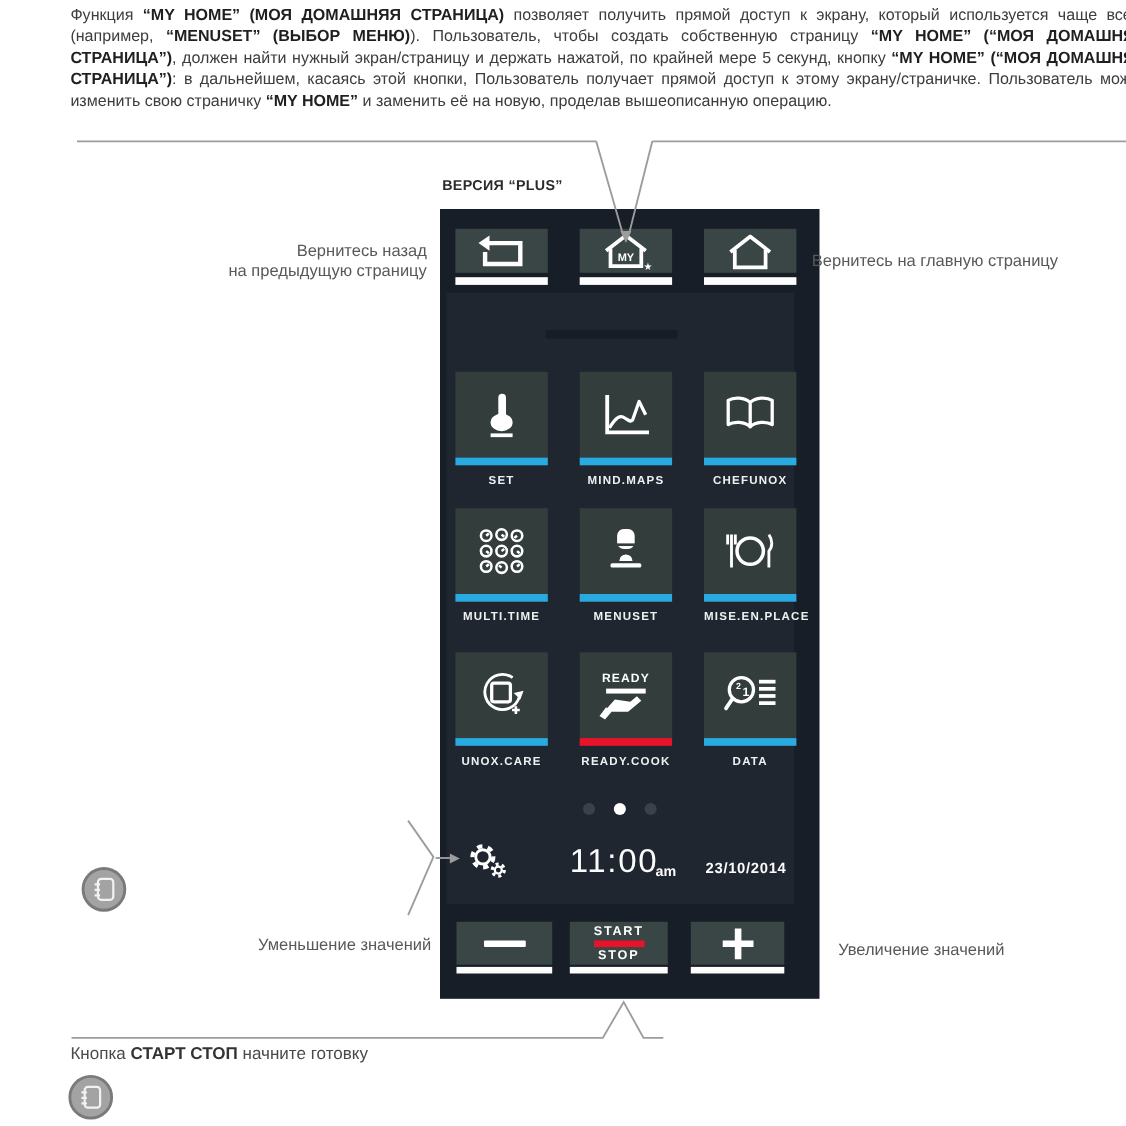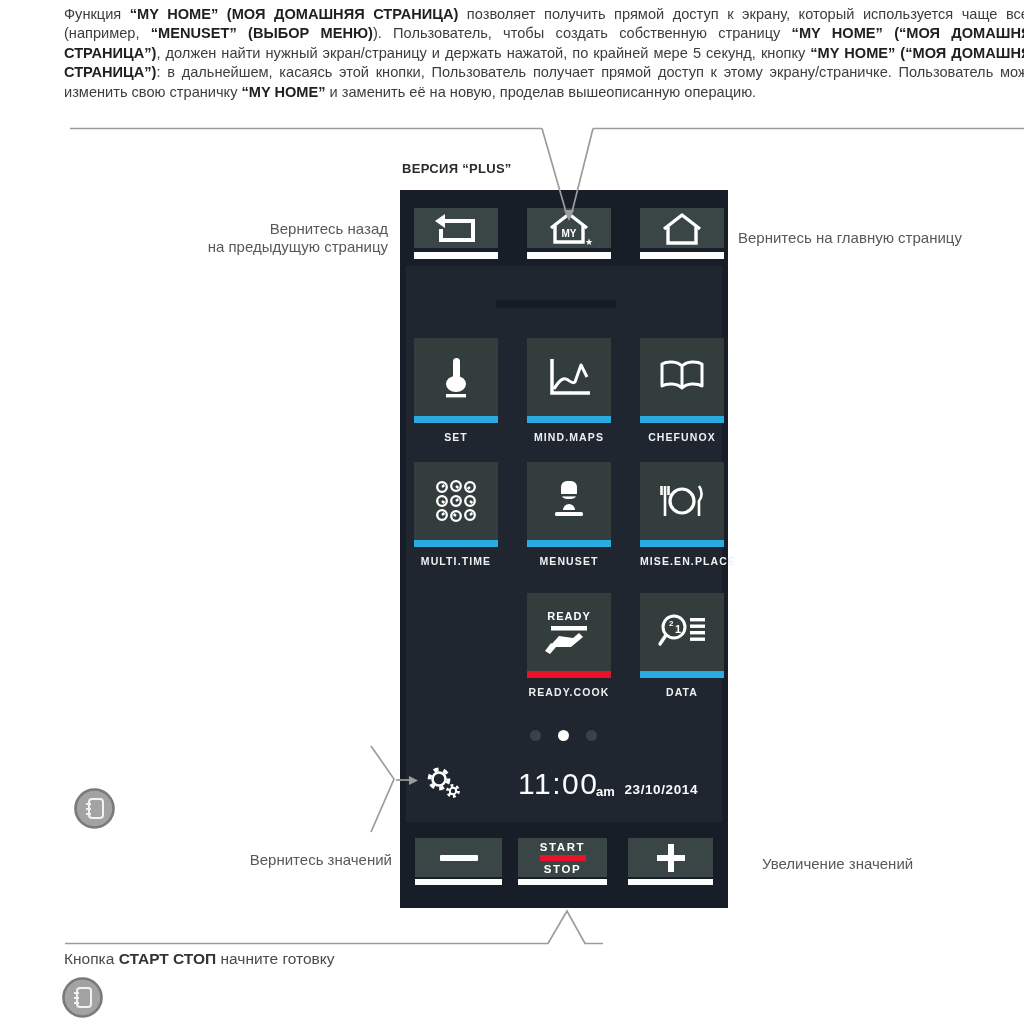--- a/index.html
+++ b/index.html
@@ -8,21 +8,21 @@
   
   .intro{position:absolute;left:24px;top:5px;width:978px;margin:0;
          font-size:14.6px;line-height:19.4px;color:#3d3d3d;text-align:justify;}
   .intro b{color:#1f1f1f;}
   
   .callouts{position:absolute;left:0;top:0;width:1024px;height:1024px;pointer-events:none;z-index:6;}
   
   .version{position:absolute;left:362px;top:161px;font-size:13px;font-weight:bold;
            color:#2b2b2b;letter-spacing:.3px;}
   
-  .device{position:absolute;left:360px;top:190px;width:328px;height:718px;background:#171e27;z-index:2;}
+  .device{position:absolute;left:360px;top:190px;width:328px;height:718px;background:#171e27;z-index:2;padding-left:17px;}
   .inner{position:absolute;left:6px;top:76px;width:316px;height:556px;background:#1f2630;}
   .ghost{position:absolute;left:96px;top:110px;width:120px;height:8px;background:#10151b;opacity:.55;border-radius:2px;}
   .btn{position:absolute;background:#3a4645;display:flex;align-items:center;justify-content:center;}
   .nav-btn{top:18px;width:84px;height:40px;}
   .wbar{position:absolute;height:7px;background:#fdfdfd;}
   .nav-bar{top:62px;width:84px;}
   .tile{position:absolute;width:84px;text-align:center;}
   .tile-icon{height:78px;background:#323d3c;display:flex;align-items:center;justify-content:center;}
   .tile-bar{height:7px;background:#29abe2;}
   .tile-label{margin-top:8px;font-size:10.5px;font-weight:bold;letter-spacing:1.1px;color:#eef1f1;white-space:nowrap;}
@@ -57,21 +57,21 @@
 
   <p class="intro"><span>Функция </span><b>“MY HOME” (МОЯ ДОМАШНЯЯ СТРАНИЦА)</b><span> позволяет получить прямой доступ к экрану, который используется чаще всего (например, </span><b>“MENUSET” (ВЫБОР МЕНЮ)</b><span>). Пользователь, чтобы создать собственную страницу </span><b>“MY HOME” (“МОЯ ДОМАШНЯЯ СТРАНИЦА”)</b><span>, должен найти нужный экран/страницу и держать нажатой, по крайней мере 5 секунд, кнопку </span><b>“MY HOME” (“МОЯ ДОМАШНЯЯ СТРАНИЦА”)</b><span>: в дальнейшем, касаясь этой кнопки, Пользователь получает прямой доступ к этому экрану/страничке. Пользователь может изменить свою страничку </span><b>“MY HOME”</b><span> и заменить её на новую, проделав вышеописанную операцию.</span></p>
 
   <div class="version">ВЕРСИЯ “PLUS”</div>
 
   <div class="note note-back">
     <div>Вернитесь назад</div>
     <div>на предыдущую страницу</div>
   </div>
   <div class="note note-home">Вернитесь на главную страницу</div>
-  <div class="note note-decrease">Вернитесь значений</div>
+  <div class="note note-decrease">Уменьшение значений</div>
   <div class="note note-increase">Увеличение значений</div>
 
   <div class="caption"><span>Кнопка </span><b>СТАРТ СТОП</b><span> начните готовку</span></div>
 
   <svg class="manual-icon" style="left:33px;top:787px" width="43" height="43" viewBox="0 0 43 43">
     <circle cx="21.5" cy="21.5" r="19" fill="#a3a3a3" stroke="#7a7a7a" stroke-width="2.6"></circle>
     <rect x="16" y="12" width="14" height="19" rx="3" fill="none" stroke="#f2f2f2" stroke-width="2"></rect>
     <path d="M13,17 h5 M13,22 h5 M13,27 h5" stroke="#f2f2f2" stroke-width="2"></path>
   </svg>
   <svg class="manual-icon" style="left:21px;top:976px" width="43" height="43" viewBox="0 0 43 43">
@@ -182,20 +182,32 @@
           <svg width="48" height="38" viewBox="0 0 48 38">
         <path d="M7,4 V34 M3.5,4 V13 M10.5,4 V13" stroke="#fff" stroke-width="2.6" fill="none"></path>
         <circle cx="24" cy="19" r="12" stroke="#fff" stroke-width="3.2" fill="none"></circle>
         <path d="M41,4 C44.5,9 44.5,15 41,19 V34" stroke="#fff" stroke-width="2.6" fill="none"></path>
       </svg>
         </div>
       <div class="tile-bar" style="background: rgb(41, 171, 226);"></div>
       <div class="tile-label">MISE.EN.PLACE</div>
     </div>
 
+    <div class="tile" style="left:14px;top:403px">
+      <div class="tile-icon">
+          <svg width="46" height="46" viewBox="0 0 46 46">
+        <rect x="14" y="12" width="17" height="17" rx="2" stroke="#fff" stroke-width="3" fill="none"></rect>
+        <path d="M33,7 A16,16 0 1 0 39,25" stroke="#fff" stroke-width="2.6" fill="none"></path>
+        <polygon points="40,27 34,21 43,19" fill="#fff"></polygon>
+        <path d="M36,33 v7 M32.5,36.5 h7" stroke="#fff" stroke-width="2.4"></path>
+      </svg>
+        </div>
+      <div class="tile-bar" style="background: rgb(41, 171, 226);"></div>
+      <div class="tile-label">UNOX.CARE</div>
+    </div>
 
     <div class="tile" style="left:127px;top:403px">
       <div class="tile-icon">
           <svg width="52" height="48" viewBox="0 0 52 48">
         <text x="26" y="12" text-anchor="middle" font-size="11" font-weight="bold" letter-spacing="1" fill="#fff" font-family="Liberation Sans, sans-serif">READY</text>
         <rect x="8" y="18" width="36" height="4.5" fill="#fff"></rect>
         <path d="M6,39 L16,28 L30,30 L36,25 L40,29 L28,39 Z" fill="#fff"></path>
         <path d="M2,43 L8,35 L13,39 L7,46 Z" fill="#fff"></path>
       </svg>
         </div>

